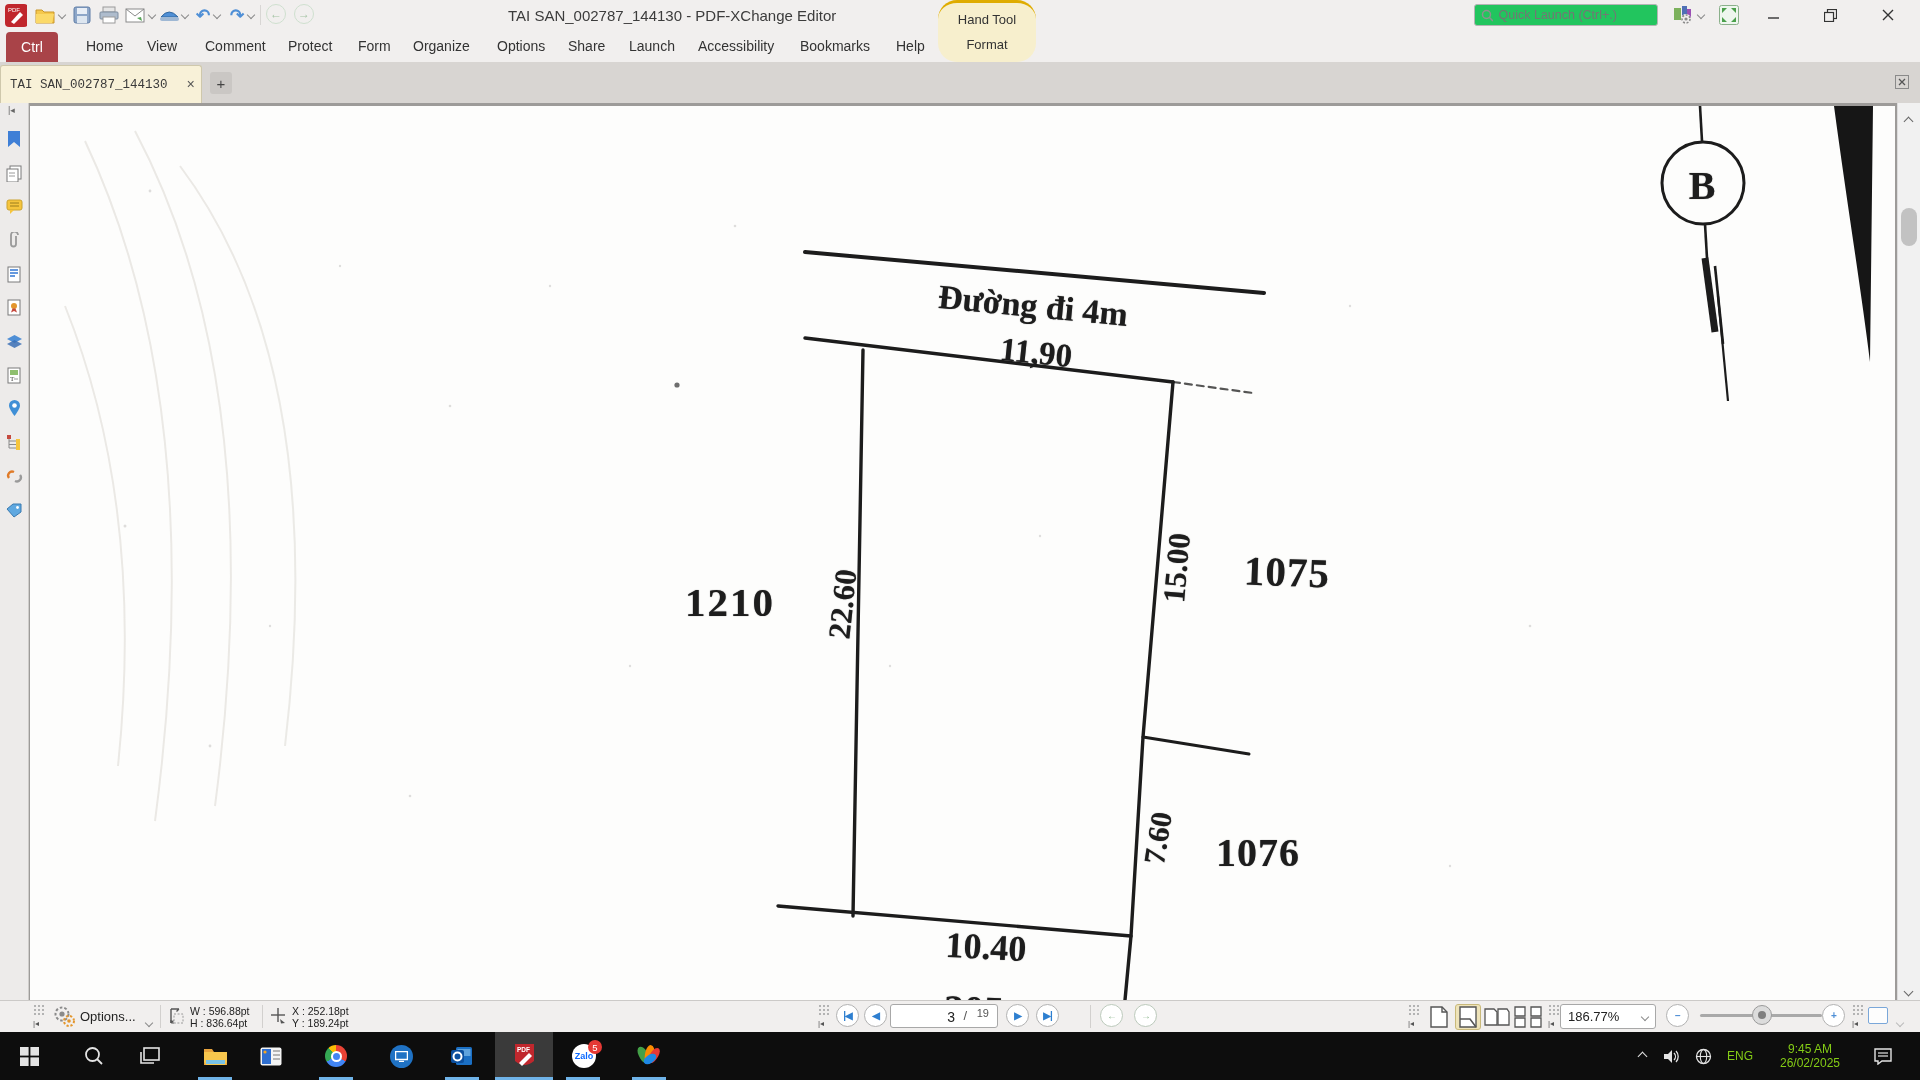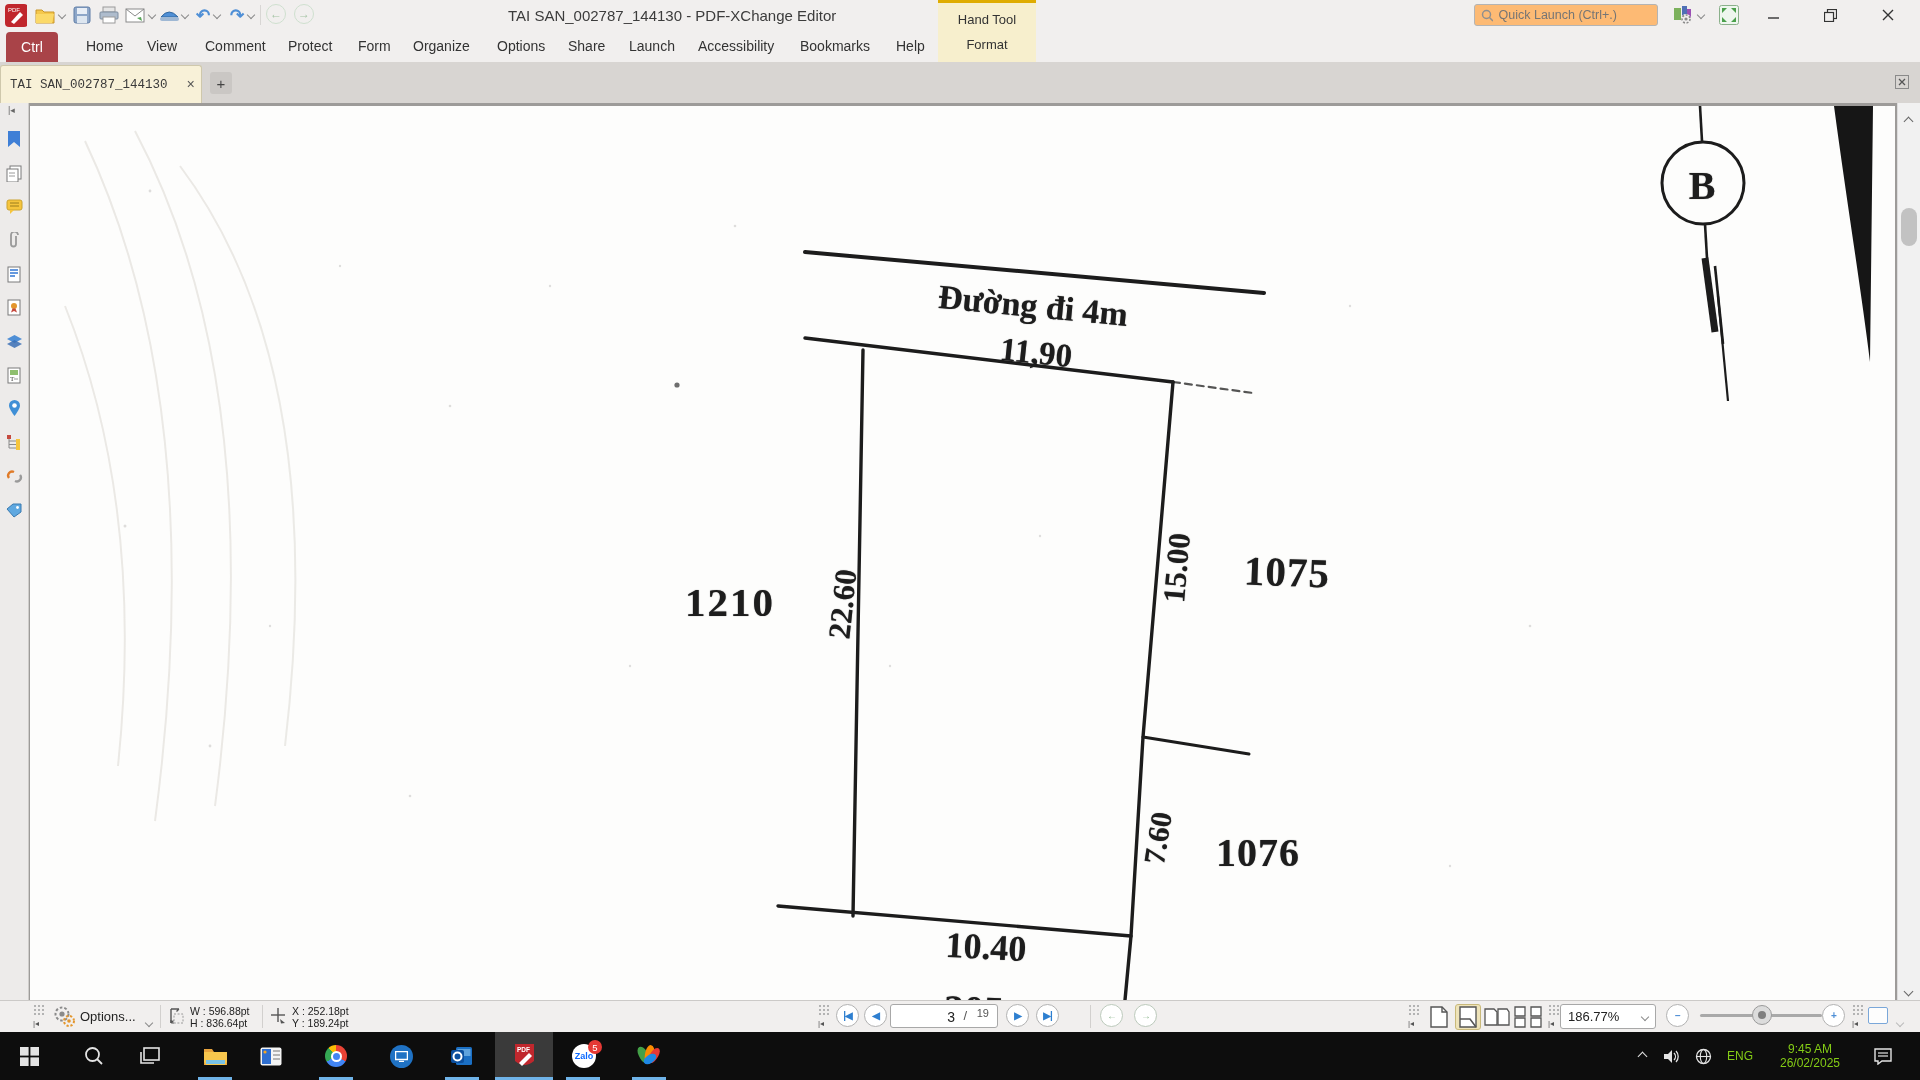--- a/index.html
+++ b/index.html
@@ -5,28 +5,28 @@
   html,body{margin:0;padding:0;background:#444;}
   #root{position:relative;width:1920px;height:1080px;overflow:hidden;background:#efedec;
         font-family:"Liberation Sans",sans-serif;-webkit-font-smoothing:antialiased;}
   .abs{position:absolute;}
   
   #titlebar{left:0;top:0;width:1920px;height:30px;background:#f1efee;}
   .tb-ic{position:absolute;top:4px;width:22px;height:22px;display:flex;align-items:center;justify-content:center;}
   .chev{display:inline-block;width:6px;height:6px;border-right:1.6px solid #8a8a8a;border-bottom:1.6px solid #8a8a8a;transform:rotate(45deg);}
   .chev.sm{width:5px;height:5px;}
   #app-title{left:508px;top:7px;font-size:15px;color:#3c3c3c;white-space:nowrap;}
-  #quick-launch{left:1474px;top:4px;width:184px;height:22px;background:#fdba74;border:1px solid #b4b4b4;border-radius:3px;display:flex;align-items:center;padding:0 6px;box-sizing:border-box;}
+  #quick-launch{left:1474px;top:4px;width:184px;height:22px;background:#22c55e;border:1px solid #b4b4b4;border-radius:3px;display:flex;align-items:center;padding:0 6px;box-sizing:border-box;}
   #quick-launch input{border:none;outline:none;width:100%;font-size:12.5px;color:#555;background:transparent;font-family:"Liberation Sans",sans-serif;}
   .winbtn{position:absolute;top:0;width:44px;height:30px;display:flex;align-items:center;justify-content:center;}
   
   #menubar{left:0;top:30px;width:1920px;height:32px;background:#f1efee;border-bottom:1px solid #dad7d5;}
   #file-btn{left:6px;top:2px;width:52px;height:30px;background:#a94348;color:#fff;font-size:14px;display:flex;align-items:center;justify-content:center;border-radius:4px 4px 0 0;}
   .menu-item{position:absolute;top:8px;font-size:14px;color:#333;white-space:nowrap;text-align:right;}
-  #handtool-tab{left:938px;top:0px;width:98px;height:62px;background:#f7efcd;border-top:3px solid #dfac00;box-sizing:border-box;text-align:center;}
+  #handtool-tab{left:938px;top:0px;width:98px;height:62px;background:#f7efcd;border-top:3px solid #dfac00;box-sizing:border-box;text-align:center;border-radius:19px;}
   #handtool-tab .l1{margin-top:9px;font-size:13px;color:#333;}
   #handtool-tab .l2{margin-top:10px;font-size:13px;color:#333;}
   .fs-item{position:absolute;top:38px;height:22px;display:flex;align-items:center;font-size:12.5px;color:#444;gap:4px;}
   
   #tabbar{left:0;top:62px;width:1920px;height:41px;background:#d8d5d2;border-bottom:1px solid #c2bfbc;}
   #doc-tab{left:0px;top:3px;width:202px;height:38px;background:#f8f1d8;border:1px solid #cfc8ac;border-bottom:none;border-radius:3px 3px 0 0;display:flex;align-items:center;box-sizing:border-box;padding:0 6px 0 9px;font-family:Liberation Mono, monospace;}
   #doc-tab .lbl{font-size:12.5px;color:#3a3a3a;white-space:nowrap;overflow:hidden;flex:1;}
   #doc-tab .x{font-size:14px;color:#555;margin-left:4px;}
   #tab-add{left:210px;top:10px;width:22px;height:22px;background:#cac7c4;border-radius:3px;display:flex;align-items:center;justify-content:center;font-size:15px;color:#444;}
   #tabbar-close{left:1890px;top:8px;width:24px;height:24px;display:flex;align-items:center;justify-content:center;font-size:13px;color:#444;}

